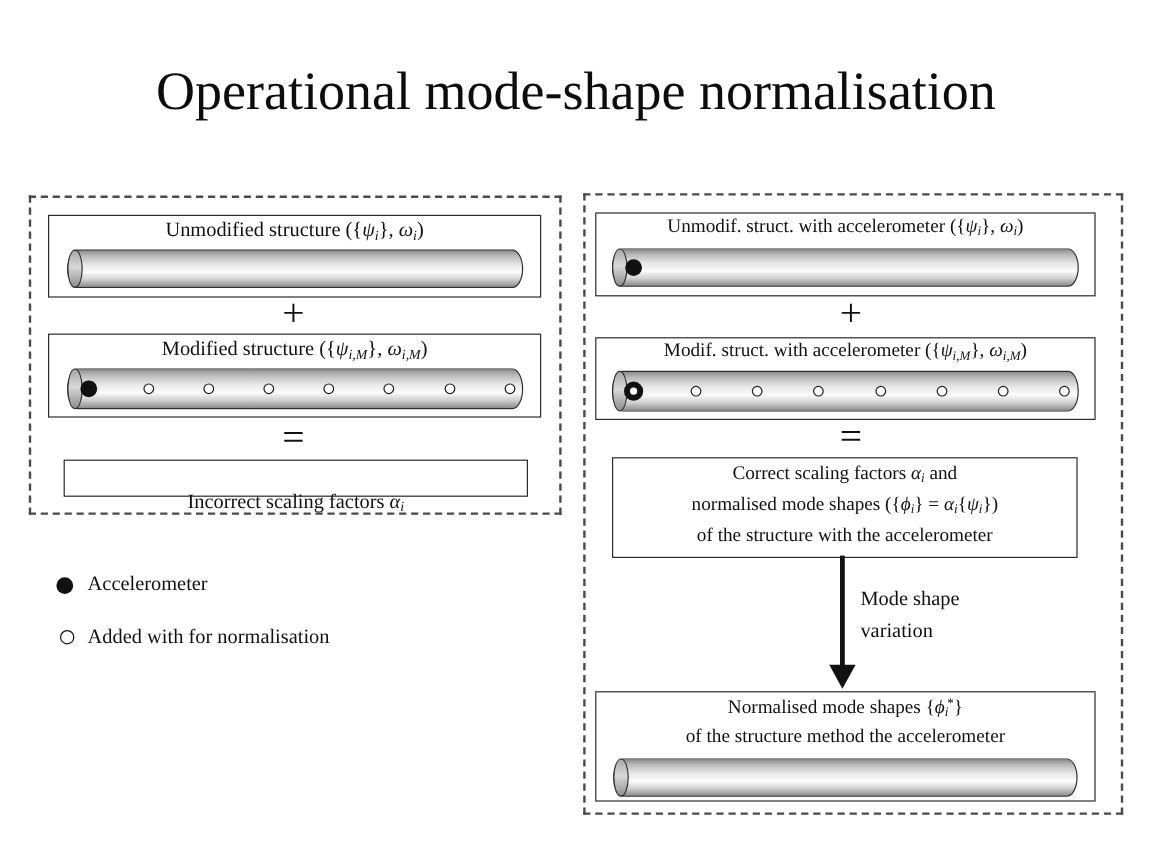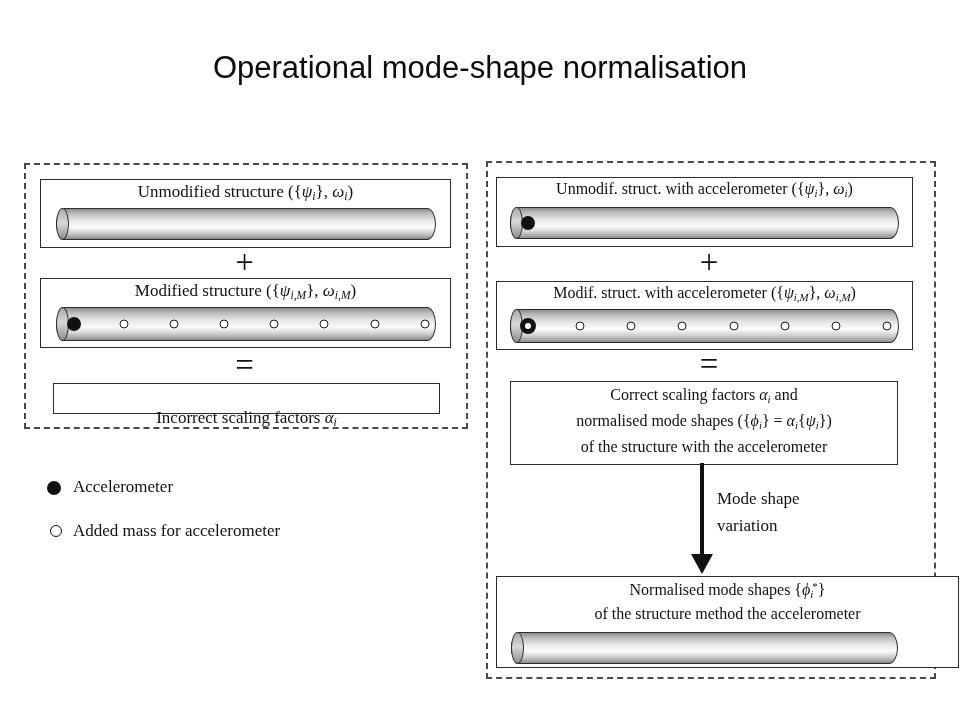--- a/index.html
+++ b/index.html
@@ -1,21 +1,21 @@
 <!DOCTYPE html>
 <html><head>
 <meta charset="utf-8">
 <style>
   html,body{margin:0;padding:0;background:#fff;}
   .slide{position:relative;width:960px;height:720px;background:#ffffff;overflow:hidden;
          font-family:"Liberation Serif","DejaVu Serif",serif;color:#111;}
   .abs{position:absolute;}
   .title{left:0;top:50px;width:100%;text-align:center;
-         font-family:Liberation Sans, sans-serif;
-         font-size:31px;font-weight:400;color:#0d0d0d;white-space:nowrap;}
+         font-family:Liberation Serif, serif;
+         font-size:45px;font-weight:400;color:#0d0d0d;white-space:nowrap;}
   .panel-header{text-align:center;font-size:19px;color:#111;}
   .dashed{border:2px dashed #4a4a4a;}
   .wbox{background:#fff;border:1.5px solid #2b2b2b;}
   .lbl{position:absolute;left:0;right:0;text-align:center;font-size:17px;white-space:nowrap;}
   .lbl-sm{font-size:16px;}
   sub{font-size:68%;vertical-align:-0.25em;}
   sup{font-size:68%;vertical-align:0.45em;margin-left:-1px;}
   .sign{text-align:center;font-size:33px;line-height:34px;color:#111;}
   
   .beam{position:absolute;border:1px solid #2e2e2e;border-radius:9px / 50%;
@@ -74,21 +74,21 @@
   <div class="abs sign" style="left:24px;top:348px;width:441px;">=</div>
 
   <div class="abs wbox" style="left:53px;top:383px;width:385px;height:29px;">
     <div class="lbl" style="top:0;line-height:28px;margin-top:20px;">Incorrect scaling factors <i>α<sub>i</sub></i></div>
   </div>
 
   <div class="abs legend-dot-filled" style="left:47px;top:481px;"></div>
   <div class="abs legend-text" style="left:73px;top:477px;">Accelerometer</div>
 
   <div class="abs legend-dot-open" style="left:50px;top:525px;"></div>
-  <div class="abs legend-text" style="left:73px;top:521px;">Added mass for accelerometer</div>
+  <div class="abs legend-text" style="left:73px;top:521px;">Added with for normalisation</div>
 
 
   <div class="abs dashed" style="left:486px;top:161px;width:446px;height:514px;"></div>
 
   <div class="abs wbox" style="left:496px;top:177px;width:415px;height:68px;">
     <div class="lbl lbl-sm" style="top:2px;">Unmodif. struct. with accelerometer ({<i>ψ<sub>i</sub></i>}, <i>ω<sub>i</sub></i>)</div>
     <div class="beam" style="left:13px;top:29px;width:387px;height:30px;">
         <span class="marker accelerometer" style="left: 4.5%;"></span>
       </div>
   </div>
@@ -114,19 +114,19 @@
   <div class="abs wbox" style="left:510px;top:381px;width:386px;height:82px;">
     <div class="lbl lbl-sm" style="top:4px;">Correct scaling factors <i>α<sub>i</sub></i> and</div>
     <div class="lbl lbl-sm" style="top:30px;">normalised mode shapes ({<i>ϕ<sub>i</sub></i>} = <i>α<sub>i</sub></i>{<i>ψ<sub>i</sub></i>})</div>
     <div class="lbl lbl-sm" style="top:56px;">of the structure with the accelerometer</div>
   </div>
 
   <div class="abs arrow-line" style="left:700px;top:463px;height:93px;"></div>
   <div class="abs arrow-head" style="left:691px;top:554px;"></div>
   <div class="abs arrow-label" style="left:717px;top:485px;width:112px;">Mode shape variation</div>
 
-  <div class="abs wbox" style="left:496px;top:576px;width:415px;height:90px;padding-left:46px;">
+  <div class="abs wbox" style="left:496px;top:576px;width:415px;height:90px;">
     <div class="lbl lbl-sm" style="top:3px;">Normalised mode shapes {<i>ϕ<sub>i</sub></i><sup>*</sup>}</div>
     <div class="lbl lbl-sm" style="top:28px;">of the structure method the accelerometer</div>
     <div class="beam" style="left:14px;top:55px;width:385px;height:30px;"></div>
   </div>
 
 </div>
 
 </body></html>

